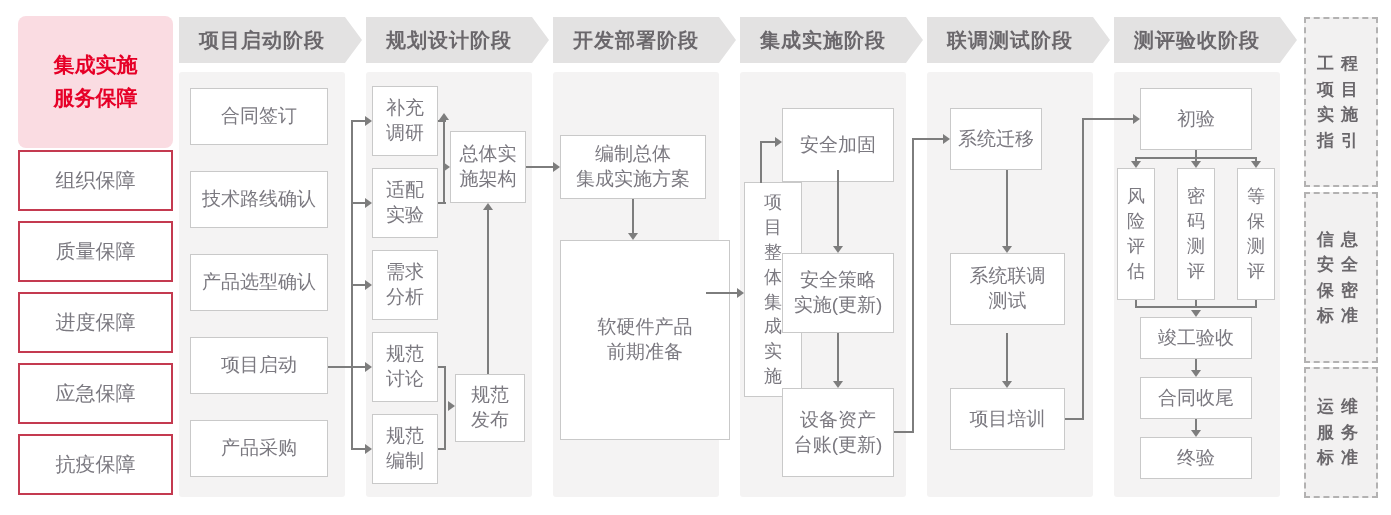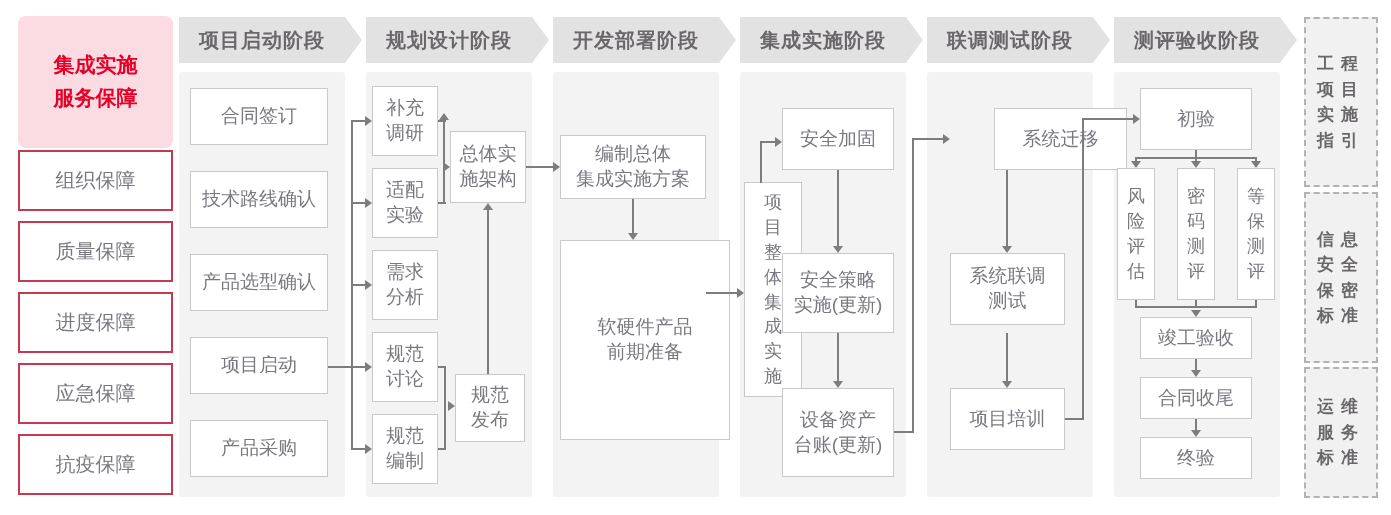--- a/index.html
+++ b/index.html
@@ -96,27 +96,27 @@
 施架构</div>
   <div class="box" style="left:455px;top:374px;width:70px;height:68px">规范
 发布</div>
 
   <div class="box" style="left:560px;top:135px;width:146px;height:64px">编制总体
 集成实施方案</div>
   <div class="box" style="left:560px;top:240px;width:170px;height:200px">软硬件产品
 前期准备</div>
 
   <div class="box" style="left:744px;top:182px;width:58px;height:215px"><span class="vt">项目整体集成实施</span></div>
-  <div class="box" style="left:782px;top:108px;width:112px;height:62px">安全加固</div>
+  <div class="box" style="left:782px;top:108px;width:112px;height:74px">安全加固</div>
   <div class="box" style="left:782px;top:253px;width:112px;height:80px">安全策略
 实施(更新)</div>
   <div class="box" style="left:782px;top:388px;width:112px;height:89px">设备资产
 台账(更新)</div>
 
-  <div class="box" style="left:994px;top:108px;width:133px;height:62px">系统迁移</div>
+  <div class="box" style="left:950px;top:108px;width:92px;height:62px">系统迁移</div>
   <div class="box" style="left:950px;top:253px;width:115px;height:72px">系统联调
 测试</div>
   <div class="box" style="left:950px;top:388px;width:115px;height:62px">项目培训</div>
 
   <div class="box" style="left:1140px;top:88px;width:112px;height:62px">初验</div>
   <div class="box" style="left:1117px;top:168px;width:38px;height:132px"><span class="vt">风险评估</span></div>
   <div class="box" style="left:1177px;top:168px;width:38px;height:132px"><span class="vt">密码测评</span></div>
   <div class="box" style="left:1237px;top:168px;width:38px;height:132px"><span class="vt">等保测评</span></div>
   <div class="box" style="left:1140px;top:317px;width:112px;height:42px">竣工验收</div>
   <div class="box" style="left:1140px;top:377px;width:112px;height:42px">合同收尾</div>

